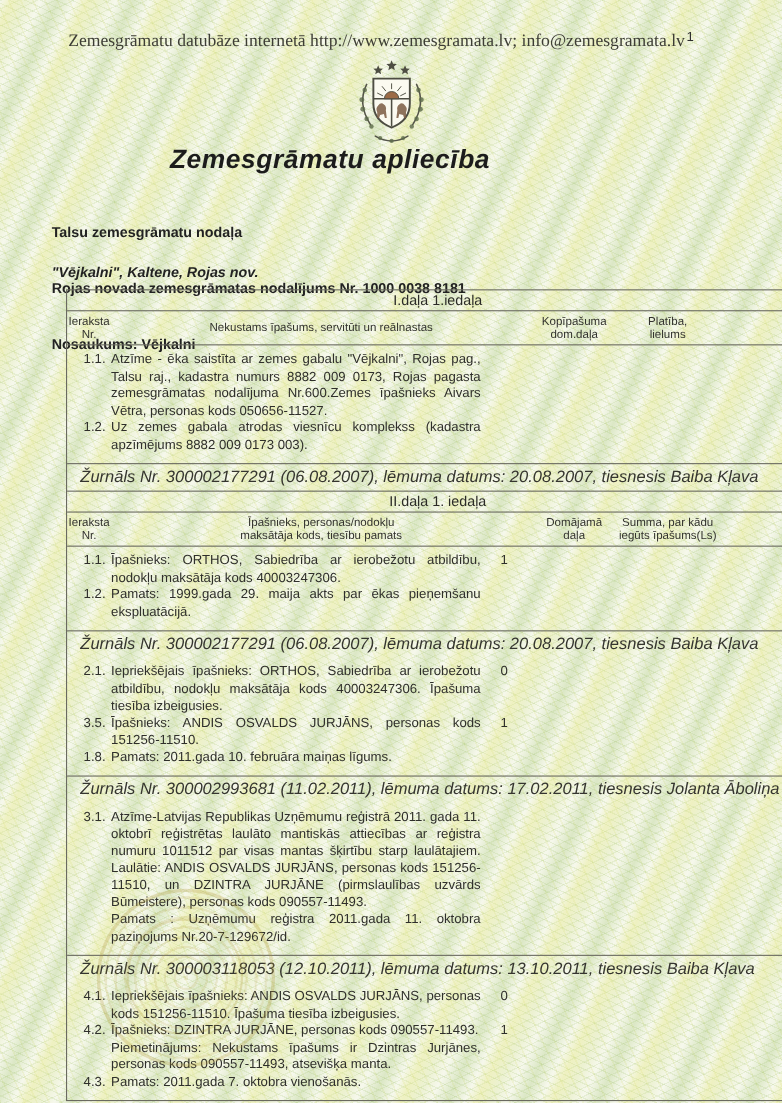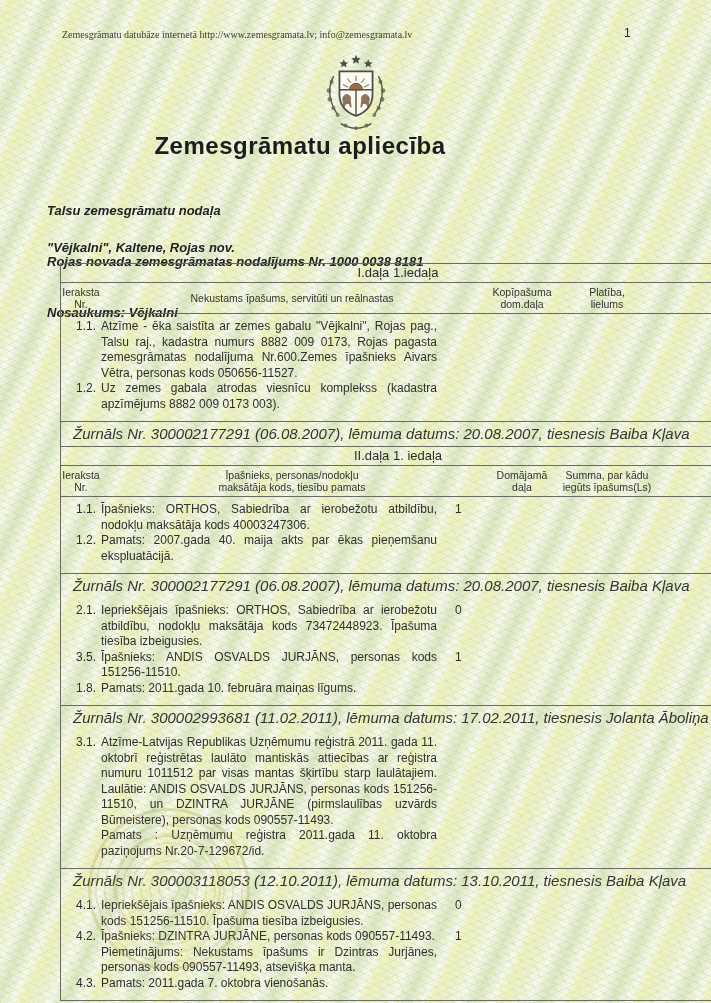--- a/index.html
+++ b/index.html
@@ -7,26 +7,26 @@
   .page{
     position:relative;width:711px;height:1003px;overflow:hidden;
     background-color:#f6f8ec;
     background-image:
       repeating-linear-gradient(115deg, rgba(226,229,122,0) 0px, rgba(226,229,122,0.38) 10px, rgba(196,214,104,0.20) 22px, rgba(255,255,255,0) 34px, rgba(157,192,106,0.30) 48px, rgba(255,255,255,0) 62px),
       repeating-linear-gradient(25deg, rgba(146,186,88,0.16) 0px, rgba(146,186,88,0.16) 1px, rgba(0,0,0,0) 1px, rgba(0,0,0,0) 6px),
       repeating-linear-gradient(155deg, rgba(146,186,88,0.14) 0px, rgba(146,186,88,0.14) 1px, rgba(0,0,0,0) 1px, rgba(0,0,0,0) 7px),
       repeating-linear-gradient(65deg, rgba(214,220,120,0.18) 0px, rgba(214,220,120,0.18) 1.5px, rgba(0,0,0,0) 1.5px, rgba(0,0,0,0) 10px);
     color:#333;
   }
-  .topline{position:absolute;left:62px;top:29px;font-family:"Liberation Serif",serif;font-size:10px;color:#3d3d35;}
+  .topline{position:absolute;left:62px;top:29px;font-family:"Liberation Serif",serif;font-size:16px;color:#3d3d35;}
   .pagenum{position:absolute;left:624px;top:26px;font-size:12px;color:#2e2e2e;}
   .coat{position:absolute;left:312px;top:54px;}
   .doc-title{position:absolute;left:0;top:132px;width:600px;text-align:center;margin:0;
-    font-size:24px;font-weight:bold;color:#1c1c1c;letter-spacing:0.5px;}
-  .office{position:absolute;left:47px;top:168px;font-size:13px;font-weight:bold;font-style:italic;
+    font-size:24px;font-weight:bold;font-style:italic;color:#1c1c1c;letter-spacing:0.5px;}
+  .office{position:absolute;left:47px;top:168px;font-size:13px;font-weight:bold;
     color:#222;line-height:17px;white-space:pre-wrap;}
   .address{position:absolute;left:47px;top:240px;font-size:13px;font-weight:bold;font-style:italic;color:#222;}
   .regtable{
     position:absolute;left:60px;top:263px;width:676px;min-height:655px;box-sizing:border-box;
     border:1px solid #6a6a60;font-size:12px;color:#2f2f2b;
   }
   .sec-title{border-top:1px solid #6a6a60;border-bottom:1px solid #6a6a60;text-align:center;
     font-size:13px;padding:1px 0 2px;color:#2b2b27;}
   .regtable > .sec-title:first-child{border-top:none;}
   .hdr-row{display:grid;grid-template-columns:40px 382px 78px 92px;border-bottom:1px solid #6a6a60;
@@ -154,32 +154,32 @@
           <div class="entry-num">1.1.</div>
           <div class="entry-text">
             <p>Īpašnieks: ORTHOS,  Sabiedrība ar ierobežotu atbildību, nodokļu maksātāja kods 40003247306.</p>
           </div>
           <div class="entry-share">1</div>
           <div class="entry-sum"></div>
         </div>
         <div class="entry-row">
           <div class="entry-num">1.2.</div>
           <div class="entry-text">
-            <p>Pamats: 2007.gada 40. maija akts par ēkas pieņemšanu ekspluatācijā.</p>
+            <p>Pamats: 1999.gada 29. maija akts par ēkas pieņemšanu ekspluatācijā.</p>
           </div>
           <div class="entry-share"></div>
           <div class="entry-sum"></div>
         </div>
       </div>
       <div class="journal-row">Žurnāls Nr. 300002177291 (06.08.2007), lēmuma datums: 20.08.2007, tiesnesis Baiba Kļava</div>
       <div class="entries-block">
         <div class="entry-row">
           <div class="entry-num">2.1.</div>
           <div class="entry-text">
-            <p>Iepriekšējais īpašnieks: ORTHOS,  Sabiedrība ar ierobežotu atbildību,  nodokļu maksātāja kods 73472448923. Īpašuma tiesība izbeigusies.</p>
+            <p>Iepriekšējais īpašnieks: ORTHOS,  Sabiedrība ar ierobežotu atbildību,  nodokļu maksātāja kods 40003247306. Īpašuma tiesība izbeigusies.</p>
           </div>
           <div class="entry-share">0</div>
           <div class="entry-sum"></div>
         </div>
         <div class="entry-row">
           <div class="entry-num">3.5.</div>
           <div class="entry-text">
             <p>Īpašnieks: ANDIS OSVALDS JURJĀNS,  personas kods 151256-11510.</p>
           </div>
           <div class="entry-share">1</div>

